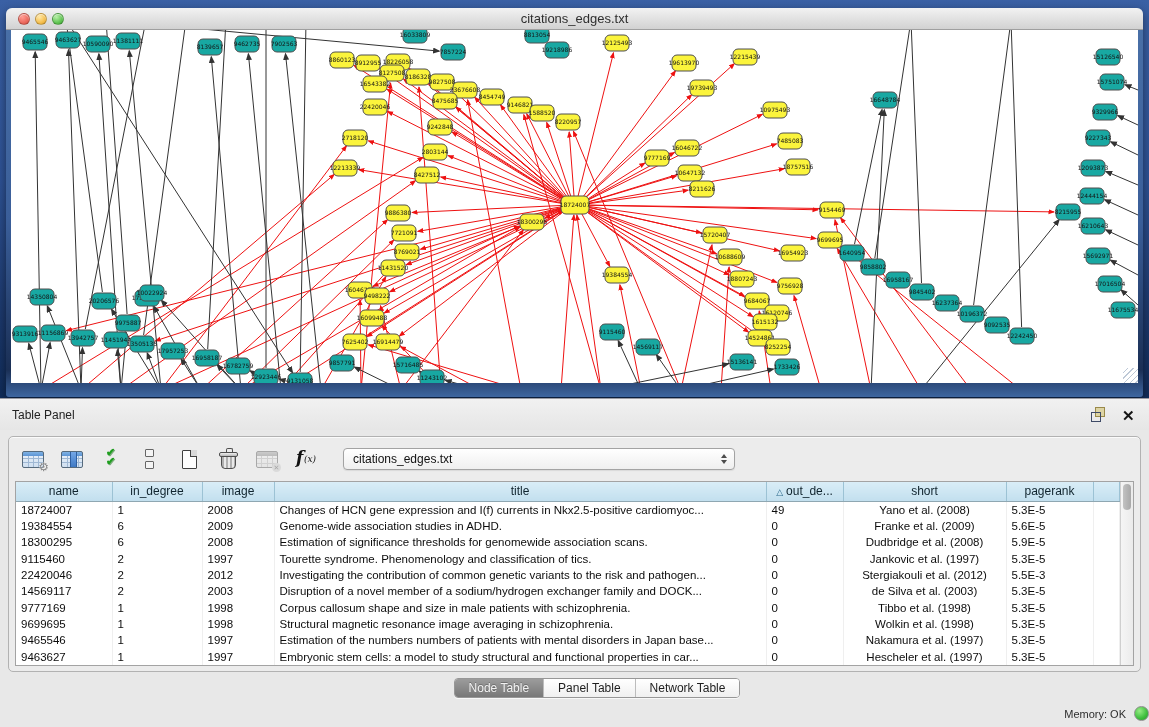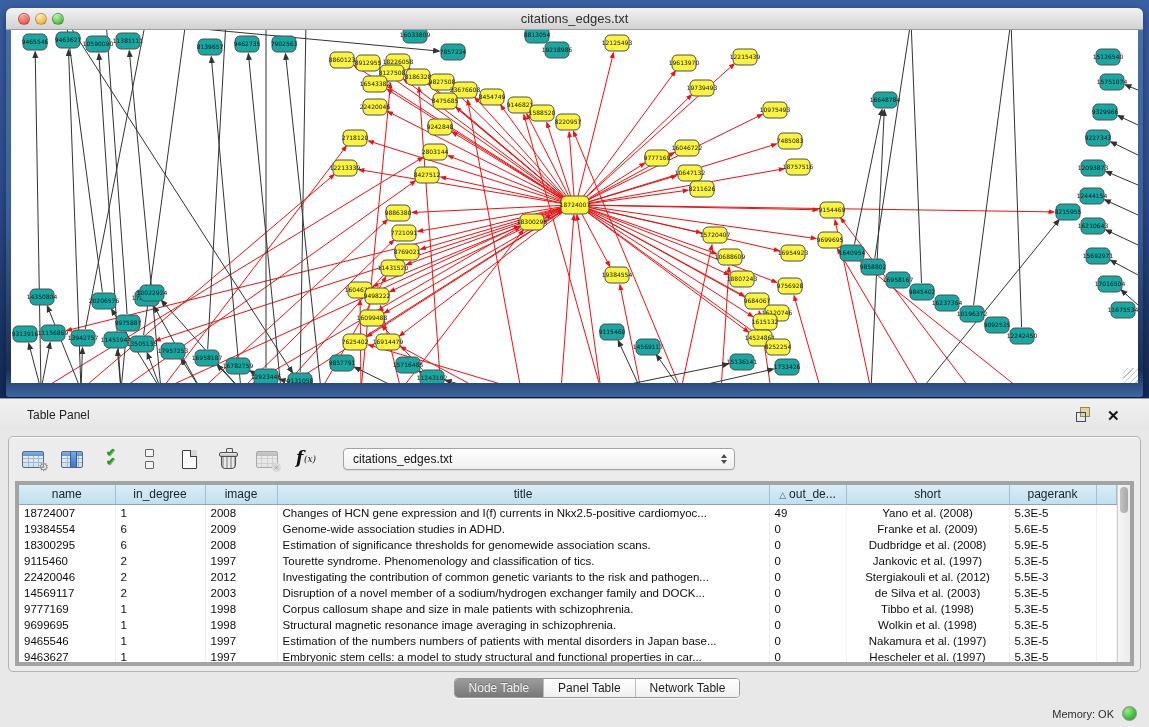--- a/index.html
+++ b/index.html
@@ -22,21 +22,21 @@
   .light.yellow { background:radial-gradient(circle at 35% 30%, #ffe9a8, #f5bf4f 60%, #d89e2b); }
   .light.green  { background:radial-gradient(circle at 35% 30%, #b8f0a8, #61c554 60%, #3da432); }
   .wtitle { flex:1; text-align:center; font-size:13px; color:#2e2e2e; }
   .net-content { height:353px; background:#fff; position:relative; overflow:hidden; }
   #net-svg { position:absolute; inset:0; }
   .resize-grip { position:absolute; right:0; bottom:0; width:15px; height:15px; background:
     repeating-linear-gradient(135deg, transparent 0 3px, #b6c2d2 3px 4px); opacity:.9; }
 
   
   .table-panel { position:relative; width:1149px; height:329px; background:#e8e8e8; }
-  .panel-header { height:32px; display:flex; align-items:center; padding:0 27px;
+  .panel-header { height:32px; display:flex; align-items:center; padding:0 12px;
     border-top:1px solid #9a9aa2; background:linear-gradient(#f1f1f1,#e6e6e6); }
   .panel-title { font-size:12px; color:#222; }
   .ph-icons { margin-left:auto; display:flex; align-items:center; gap:16px; }
   .float-panel-icon { width:15px; height:15px; position:relative; cursor:pointer; }
   .float-panel-icon::before { content:""; position:absolute; left:4px; top:0; width:8px; height:8px;
     border:1px solid #9a8a4a; background:#ddd4a4; }
   .float-panel-icon::after { content:""; position:absolute; left:0; top:5px; width:8px; height:8px;
     border:1px solid #3e4a66; }
   .close-panel-icon { cursor:pointer; width:15px; height:15px; }
   .close-panel-icon::before { content:"✕"; font-size:15px; font-weight:bold; color:#141414; line-height:15px; }
@@ -97,21 +97,21 @@
     display:flex; align-items:center; padding:0 22px 0 9px; font-size:12px; color:#111;
     box-shadow:0 1px 1px rgba(0,0,0,.08); }
   .combo-arrows { position:absolute; right:7px; top:50%; transform:translateY(-50%);
     display:flex; flex-direction:column; gap:2px; }
   .combo-arrows .up { width:0; height:0; border-left:3.5px solid transparent; border-right:3.5px solid transparent;
     border-bottom:4.5px solid #4c4c4c; }
   .combo-arrows .dn { width:0; height:0; border-left:3.5px solid transparent; border-right:3.5px solid transparent;
     border-top:4.5px solid #4c4c4c; }
 
   .table-area { position:absolute; left:6px; right:6px; top:44px; bottom:5px;
-    background:#fff; border:4px solid #a3a3a3; display:flex; overflow:hidden;justify-content:space-between; }
+    background:#fff; border:1px solid #a3a3a3; display:flex; overflow:hidden;justify-content:space-between; }
   table { border-collapse:collapse; table-layout:fixed; width:1106px; }
   thead th { height:19px; font-weight:normal; font-size:12px; color:#10242e; text-align:center;
     background:linear-gradient(#d9edf7,#c2dfee); border-right:1px solid #9cc2d4; border-bottom:1px solid #8fa7b2;
     padding:0 2px; overflow:hidden; white-space:nowrap; cursor:pointer; }
   thead th .sort-tri { color:#2c6a8c; font-size:9px; margin-right:3px; }
   tbody td { height:16px; line-height:16px; font-size:11.5px; color:#0c0c0c; padding:0 5px;
     border-right:1px solid #efefef; white-space:nowrap; overflow:hidden; }
   tbody td.align-center { text-align:center; }
   .vscroll { width:13px; border-left:1px solid #cfcfcf; background:linear-gradient(90deg,#f5f5f5,#ebebeb);
     position:relative; cursor:pointer; }
@@ -121,21 +121,21 @@
   .tabs-row { position:absolute; left:0; right:0; top:278px; height:24px;
     display:flex; justify-content:center; align-items:center; }
   .segmented { display:inline-flex; border:1px solid #979797; border-radius:4px; overflow:hidden;
     background:#fff; box-shadow:0 1px 0 rgba(255,255,255,.7);margin-left:45px; }
   .seg { padding:2px 14px; font-size:12px; color:#1e1e1e; cursor:pointer;
     background:linear-gradient(#ffffff,#f0f0f0); border-left:1px solid #bcbcbc; }
   .seg:first-child { border-left:none; }
   .seg.active { background:linear-gradient(#9c9c9c,#787878); color:#f2f2f2; text-shadow:0 -1px 0 rgba(0,0,0,.25); }
 
   .status-row { position:absolute; left:0; right:0; bottom:0; height:27px;
-    display:flex; align-items:center; justify-content:flex-end; padding:0 12px; gap:8px; }
+    display:flex; align-items:center; justify-content:flex-end; padding:0 0; gap:8px; }
   .mem-label { font-size:11px; color:#2e2e2e; }
   .mem-dot { width:15px; height:15px; border-radius:50%; border:1px solid #8d8d8d; cursor:pointer;
     background:radial-gradient(circle at 35% 30%, #96ec84, #3dbe3d 60%, #2a9a2a); }
 </style>
 </head>
 <body>
 
 <div class="desktop">
   <div class="net-window">
     <div class="titlebar">

